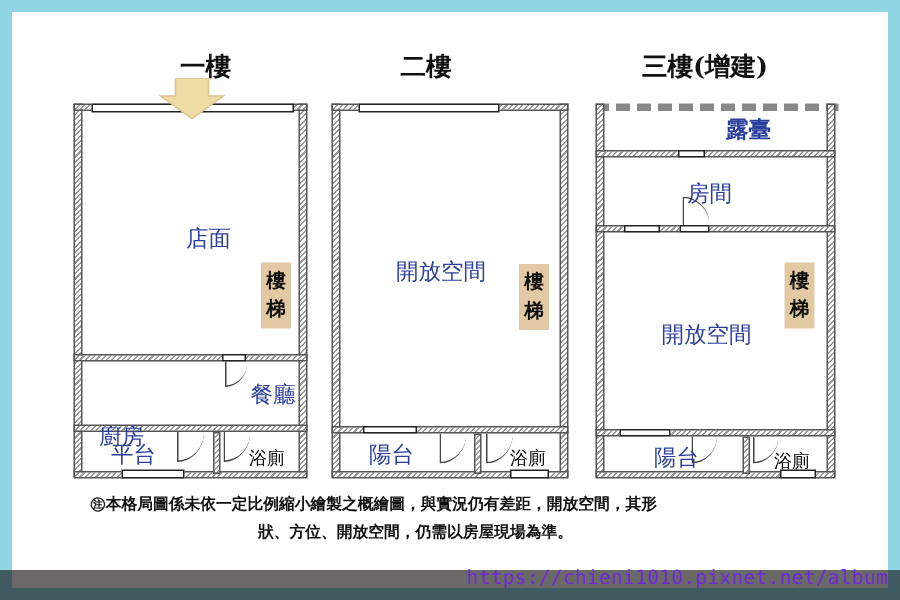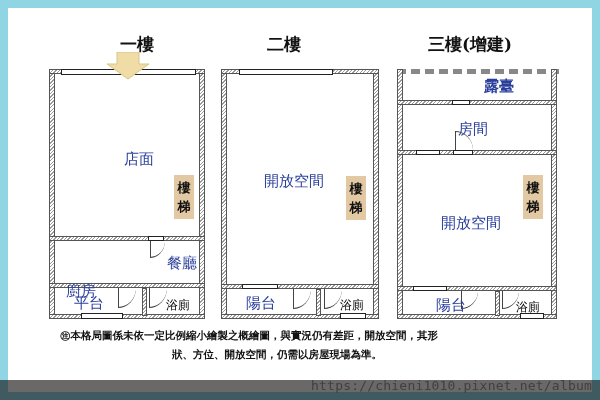--- a/index.html
+++ b/index.html
@@ -1,20 +1,20 @@
 <!DOCTYPE html>
 <html><head>
 <meta charset="utf-8">
 <style>
   html, body { margin:0; padding:0; }
   body { width:600px; height:400px; position:relative; overflow:hidden; background:#8fd5e4; font-family:"DejaVu Sans", sans-serif; }
   .panel { position:absolute; left:8px; top:8px; width:584px; height:372px; background:#ffffff; }
   .bottom-band { position:absolute; left:0; top:380px; width:600px; height:20px; background:#3f5a60; }
   .bottom-band .shade { position:absolute; left:8px; top:0; width:584px; height:12px; background:#6b6868; }
-  .url { position:absolute; right:8px; top:378px; font-family:"DejaVu Sans Mono", monospace; font-size:13px; color:#404040; letter-spacing:0.2px; }
+  .url { position:absolute; right:8px; top:378px; font-family:"DejaVu Sans Mono", monospace; font-size:13px; color:#6d28d9; letter-spacing:0.2px; }
   .floor-title { position:absolute; font-family:"DejaVu Serif", serif; font-weight:bold; font-size:17px; color:#111; white-space:nowrap; }
   .wall { position:absolute; background:repeating-linear-gradient(135deg,#ffffff 0 1.5px,#9a9a9a 1.5px 2.5px); border:1px solid #555; box-sizing:border-box; }
   .window { position:absolute; background:#fff; border:1.5px solid #222; box-sizing:border-box; height:6px; }
   .room-label { position:absolute; color:#2a3f9c; font-size:15px; white-space:nowrap; }
   .small-label { position:absolute; color:#000000; font-size:12px; white-space:nowrap; }
   .stair { position:absolute; background:#e3c9a3; width:20px; height:44px; display:flex; flex-direction:column; align-items:center; justify-content:center; font-family:"DejaVu Serif", serif; font-weight:bold; font-size:13px; color:#111; line-height:19px; }
   .door { position:absolute; border-left:1px solid #444; border-top:1px solid #444; border-top-right-radius:100%; box-sizing:border-box; background:transparent; }
   .door.dn { border-top:none; border-bottom:1px solid #444; border-top-right-radius:0; border-bottom-right-radius:100%; }
   .note { position:absolute; left:60px; top:329px; font-family:"DejaVu Serif", serif; font-size:10.5px; font-weight:bold; color:#111; white-space:nowrap; }
   .note2 { position:absolute; left:172px; top:348px; font-family:"DejaVu Serif", serif; font-size:10.5px; font-weight:bold; color:#111; white-space:nowrap; }

